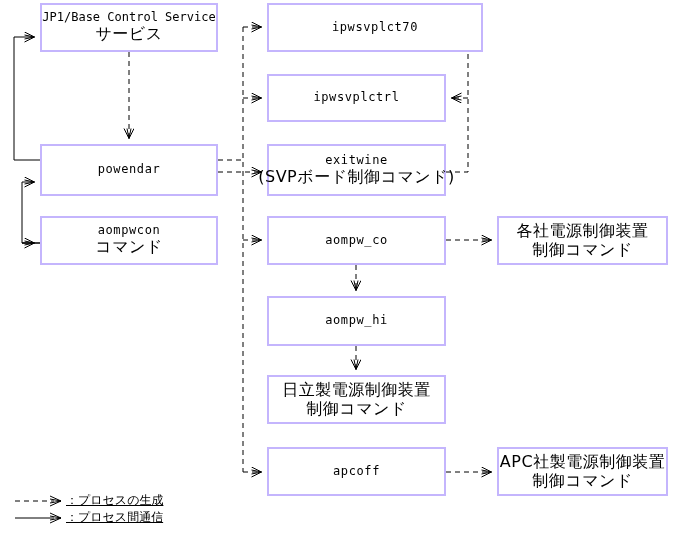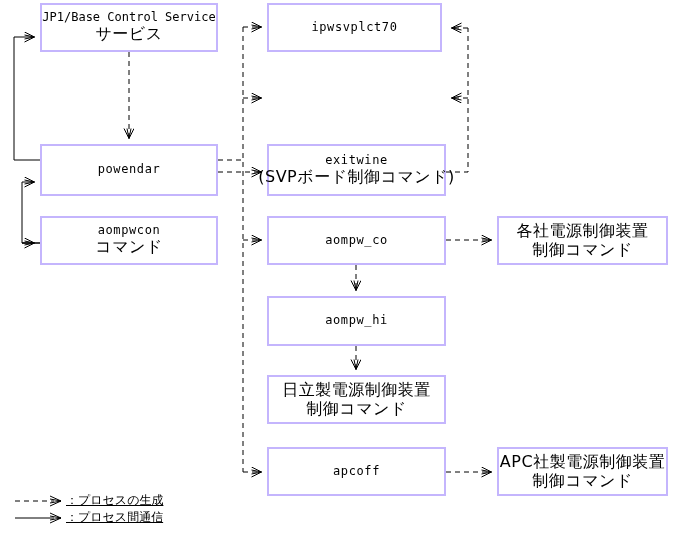--- a/index.html
+++ b/index.html
@@ -149,24 +149,27 @@
 
   <div class="node" style="left:40px; top:144px; width:178px; height:52px;">
     <span class="line1 mono">powendar</span>
   </div>
 
   <div class="node" style="left:40px; top:216px; width:178px; height:49px;">
     <span class="line1 mono">aompwcon</span>
     <span class="line2 jp">コマンド</span>
   </div>
 
-  <div class="node" style="left:267px; top:3px; width:175px; height:49px;">
+  <div class="node" style="left:267px; top:3px; width:216px; height:49px;">
     <span class="line1 mono">ipwsvplct70</span>
   </div>
 
+  <div class="node" style="left:267px; top:74px; width:179px; height:48px;">
+    <span class="line1 mono">ipwsvplctrl</span>
+  </div>
 
   <div class="node" style="left:267px; top:144px; width:179px; height:52px;">
     <span class="line1 mono">exitwine</span>
     <span class="line2 jp">(SVPボード制御コマンド)</span>
   </div>
 
   <div class="node" style="left:267px; top:216px; width:179px; height:49px;">
     <span class="line1 mono">aompw_co</span>
   </div>
 

